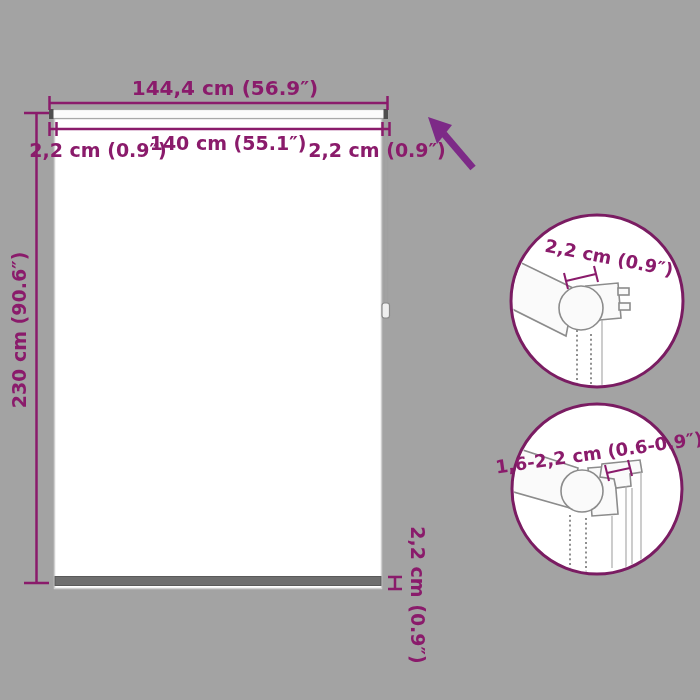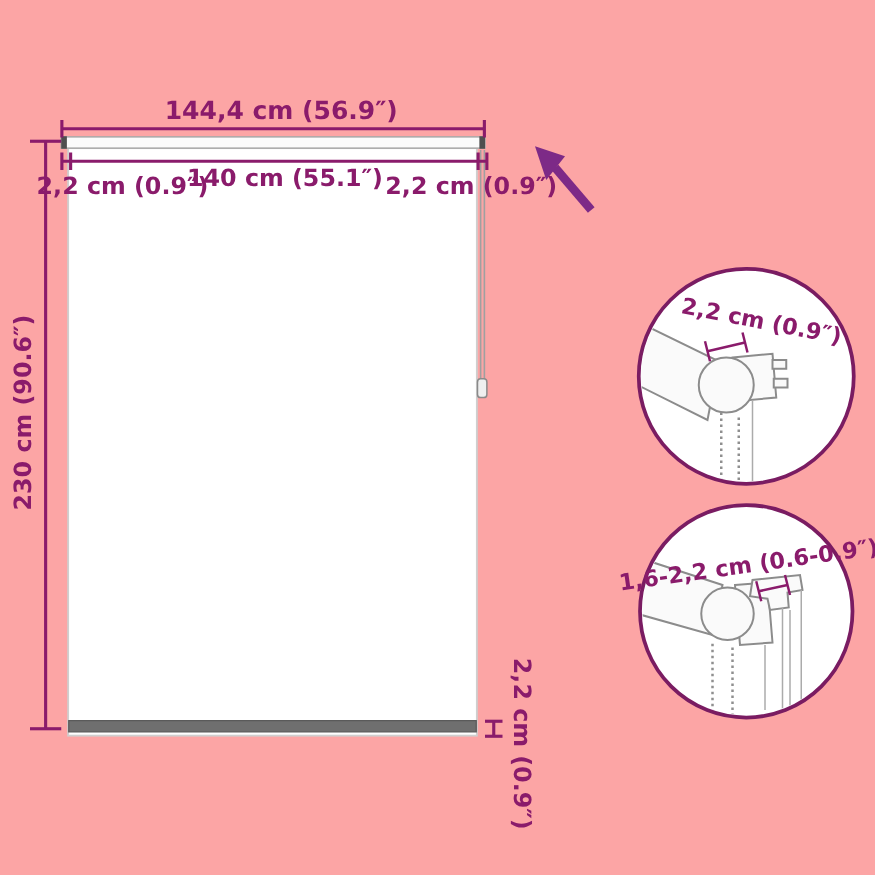--- a/index.html
+++ b/index.html
@@ -1,17 +1,17 @@
 <!DOCTYPE html>
 <html style="--dim: #8a1b6b; --arrow: #7d2a87; --circle_border: #7a1c62; --blind_border: #cfcfcf; --bottom_bar: #6f6f6f; --chain: #a0a0a0; --mech_outline: #8c8c8c;"><head>
 <meta charset="utf-8">
 <style>
   html,body{margin:0;padding:0;background:#ffffff;}
   .canvas{
-    position:relative;width:700px;height:700px;background:#fca5a5;overflow:hidden;
+    position:relative;width:700px;height:700px;background:#a3a3a3;overflow:hidden;
     font-family:"DejaVu Sans","Liberation Sans",sans-serif;
   }
   .canvas svg{position:absolute;left:0;top:0;}
   .label{
     position:absolute;font-weight:bold;color:var(--dim,#8a1b6b);
     white-space:nowrap;transform:translate(-50%,-50%);line-height:1;
   }
   .lbl-title{font-size:20px;}
   .lbl-main{font-size:19px;}
   .lbl-circle{font-size:18px;}

